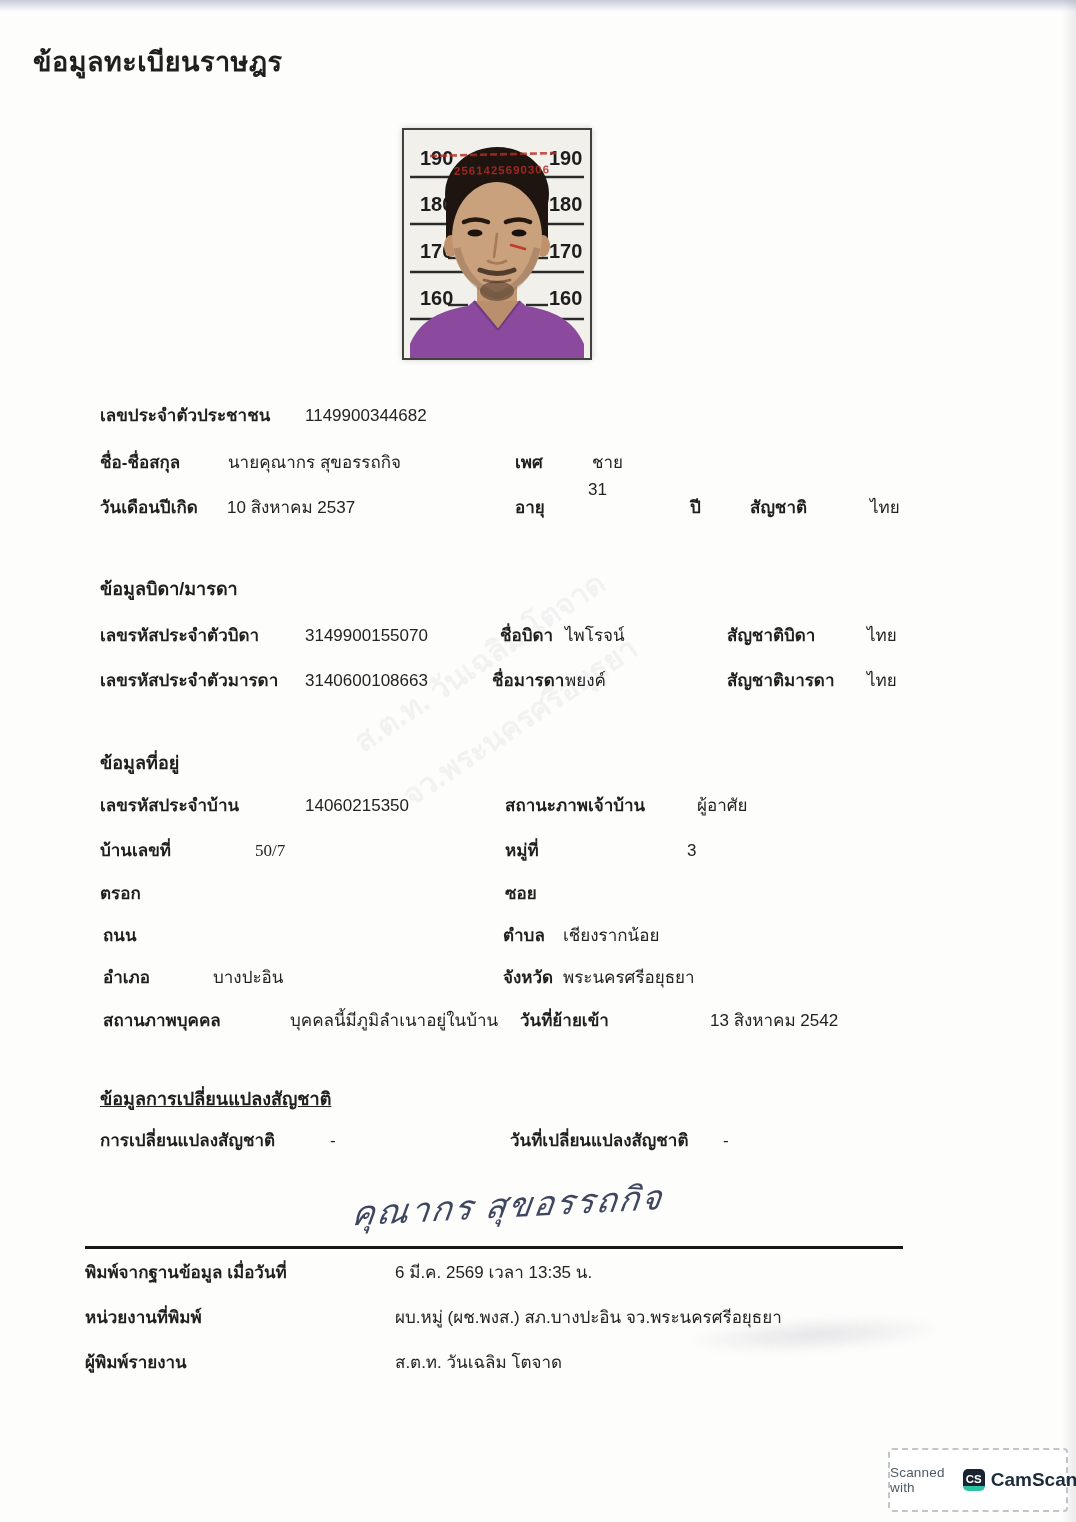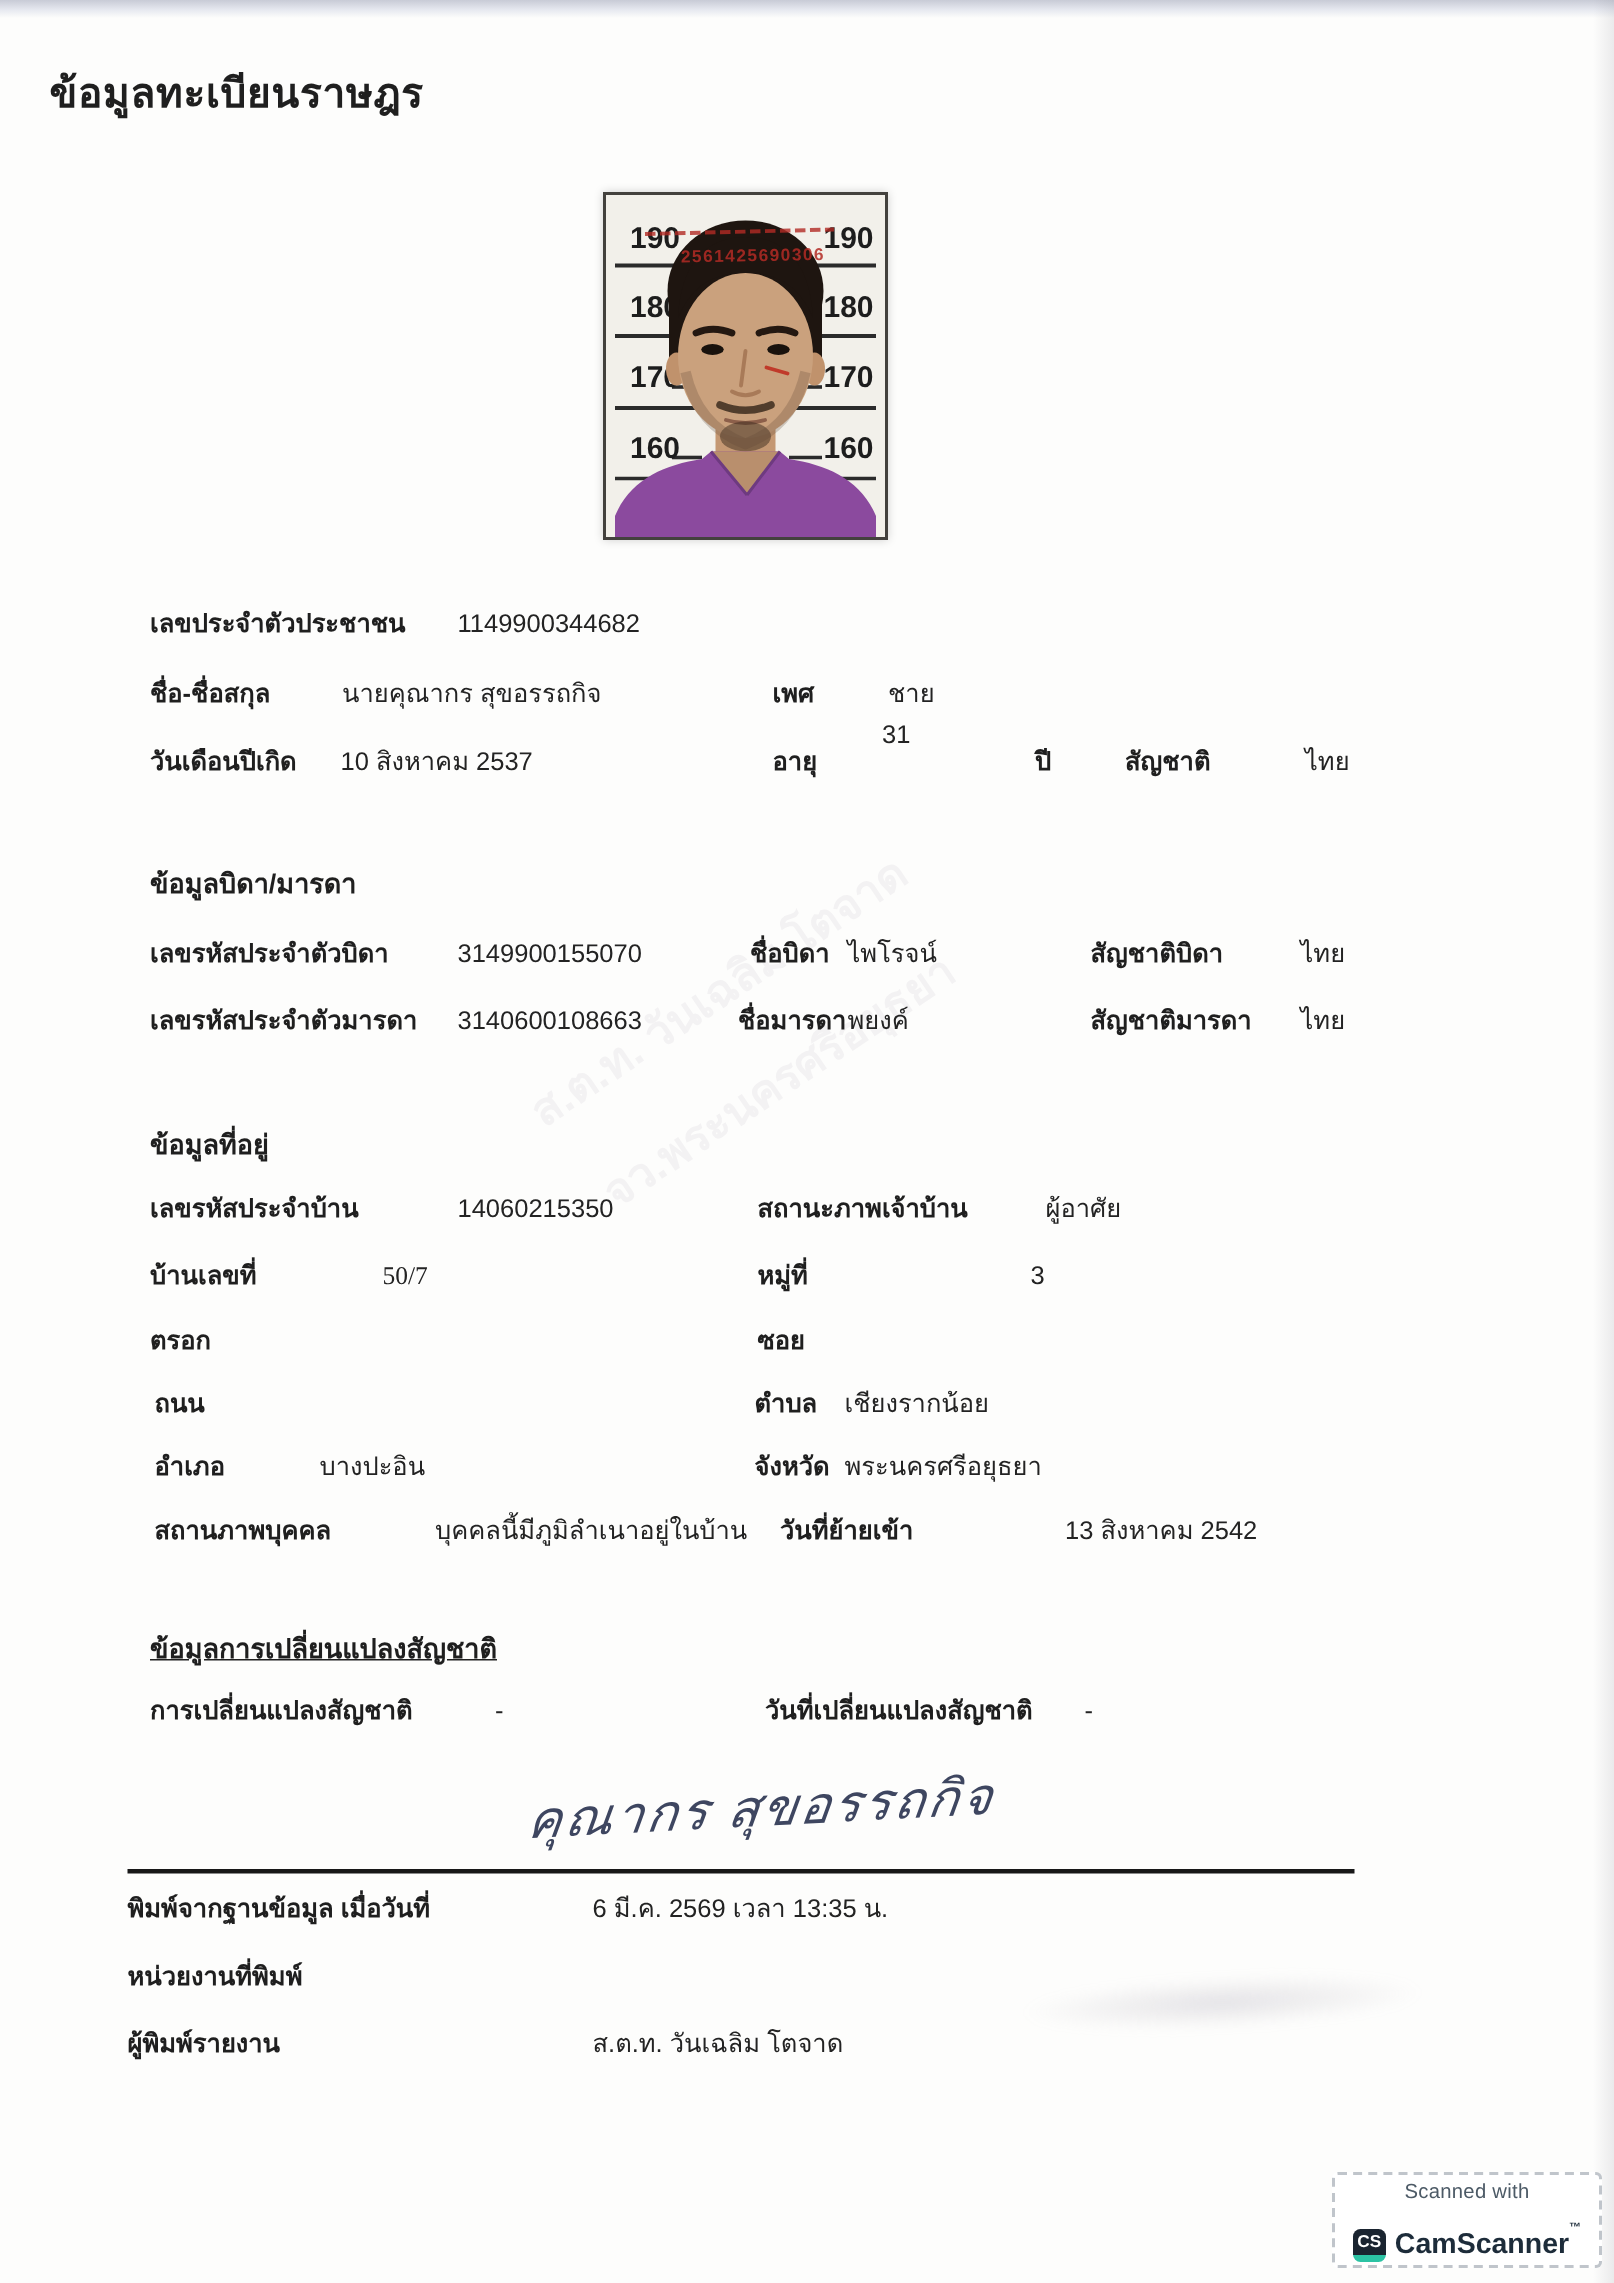--- a/index.html
+++ b/index.html
@@ -48,21 +48,21 @@
     background:radial-gradient(ellipse at center, rgba(165,160,172,.28), rgba(165,160,172,0) 70%);
     filter:blur(4px); transform:rotate(-3deg);
   }
   .edge-shade-right {
     position:absolute; right:0; top:0; width:14px; height:1522px;
     background:linear-gradient(to left, rgba(150,150,160,.18), rgba(150,150,160,0));
   }
   .cs-badge {
     position:absolute; left:888px; top:1448px; width:176px; height:60px;
     border:2px dashed #c0c5cb; border-radius:4px; background:#ffffff;
-    display:flex; flex-direction:column; align-items:center; justify-content:center;
+    display:flex; flex-direction:row; align-items:center; 
     gap:18px;
   }
   .cs-line1 { font-size:13.5px; color:#4c5a66; letter-spacing:.2px; }
   .cs-row { display:flex; align-items:center; gap:6px; }
   .cs-icon {
     width:22px; height:22px; border-radius:5px;
     background:linear-gradient(180deg,#1a2430 78%, #2cc3a4 78%);
     color:#ffffff; font-weight:800; font-size:11.5px;
     display:flex; align-items:center; justify-content:center;
     padding-bottom:3px; box-sizing:border-box;
@@ -227,20 +227,21 @@
   <span class="t val" style="left:723px; top:1130px;">-</span>
 
   <div class="signature">คุณากร สุขอรรถกิจ</div>
 
   <div class="divider"></div>
 
   <span class="t lbl" style="left:85px; top:1262px;">พิมพ์จากฐานข้อมูล เมื่อวันที่</span>
   <span class="t val" style="left:395px; top:1262px;">6 มี.ค. 2569 เวลา 13:35 น.</span>
 
   <span class="t lbl" style="left:85px; top:1307px;">หน่วยงานที่พิมพ์</span>
+  <span class="t val" style="left:395px; top:1307px;">ผบ.หมู่ (ผช.พงส.) สภ.บางปะอิน จว.พระนครศรีอยุธยา</span>
 
   <span class="t lbl" style="left:85px; top:1352px;">ผู้พิมพ์รายงาน</span>
   <span class="t val" style="left:395px; top:1352px;">ส.ต.ท. วันเฉลิม โตจาด</span>
 
   <div class="smudge"></div>
 
   <div class="cs-badge">
     <div class="cs-line1">Scanned with</div>
     <div class="cs-row">
       <div class="cs-icon">CS</div>

